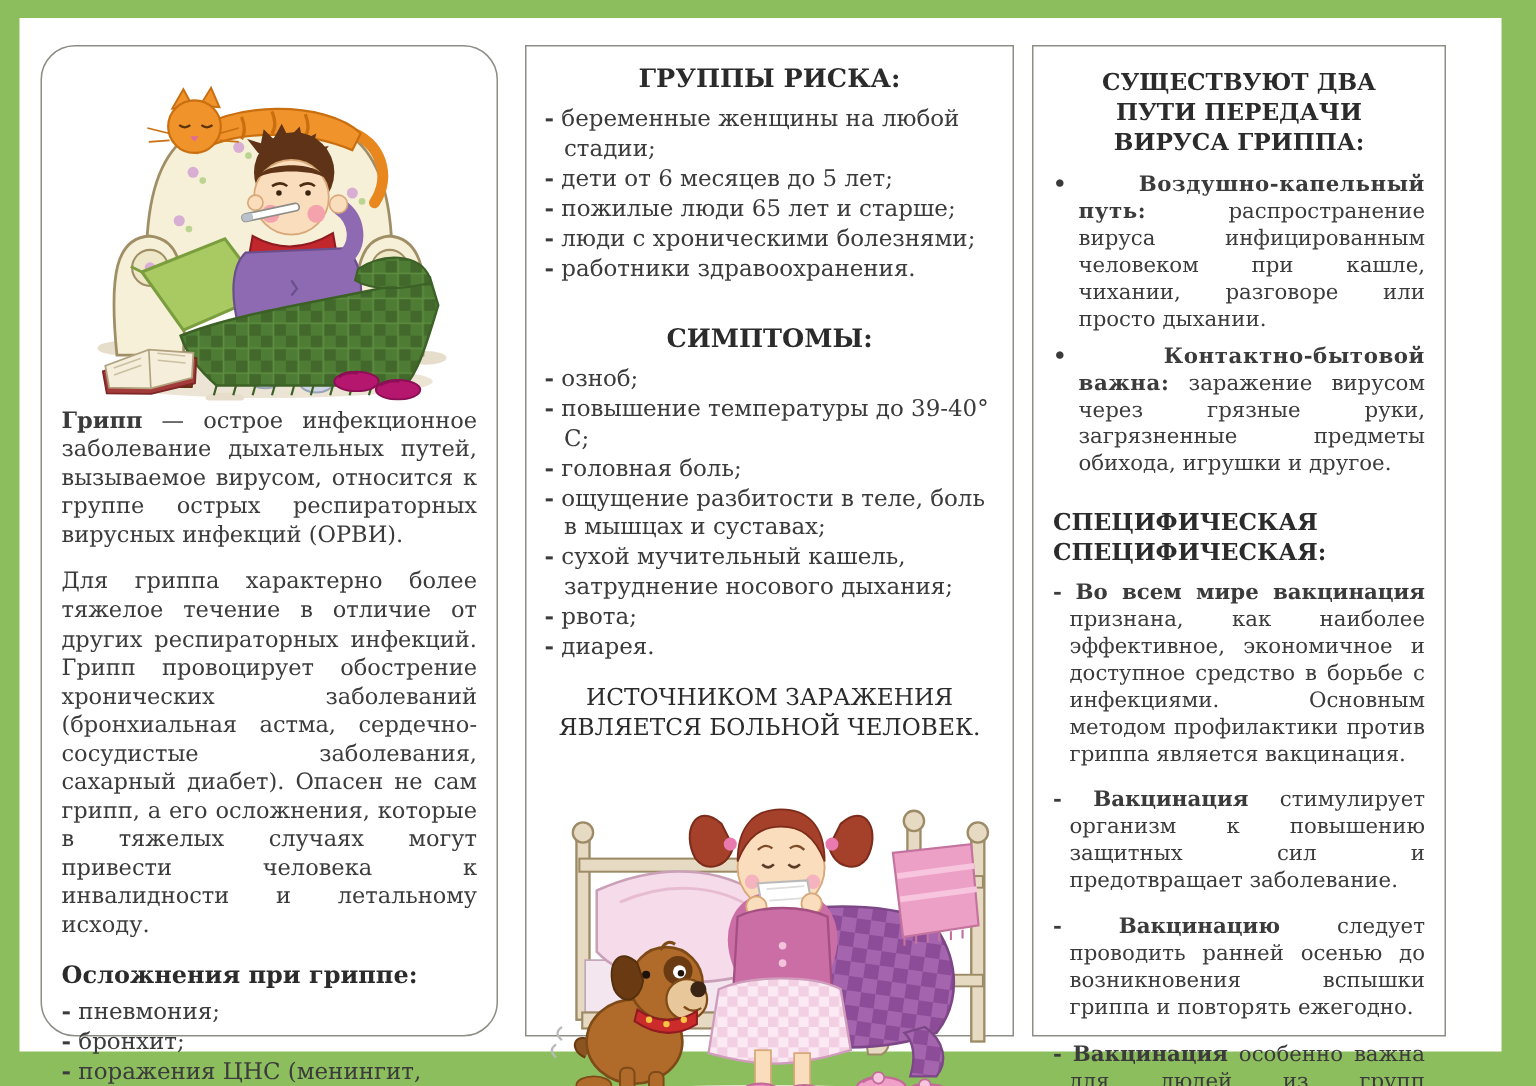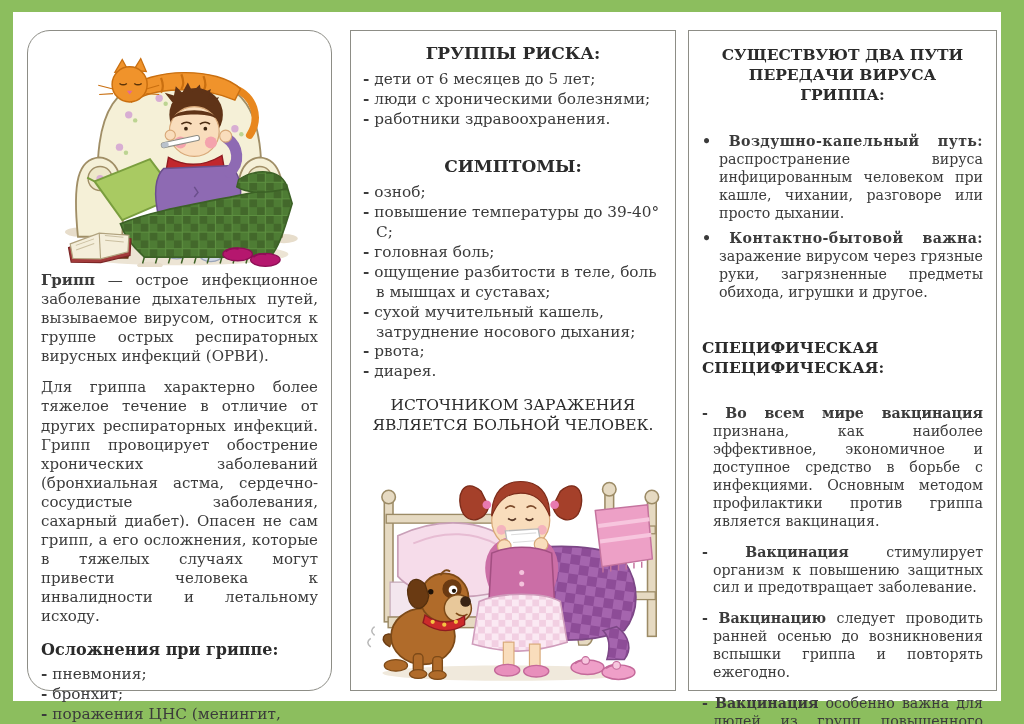--- a/index.html
+++ b/index.html
@@ -10,21 +10,21 @@
   }
   .page{position:relative;width:1024px;height:724px;background:#8cbe5e;}
   .sheet{position:absolute;left:13px;top:12px;width:988px;height:689px;background:#ffffff;}
   .panel{
     position:absolute;top:18px;height:661px;box-sizing:border-box;
     border:1px solid #8d8d86;background:#fff;
     display:flex;flex-direction:column;
   }
   .panel-left{left:14px;width:305px;padding:10px 13px 8px;border-radius:23px;}
   .panel-mid{left:337px;width:326px;padding:8px 12px 6px;}
-  .panel-right{left:675px;width:309px;padding:10px 13px 8px;gap:18px;}
+  .panel-right{left:675px;width:276px;padding:10px 13px 8px;}
 
   .illus{flex:0 0 auto;}
   .illus svg{display:block;width:100%;height:auto;}
 
   p.just{margin:0 0 12px;font-size:15px;line-height:1.27;text-align:justify;}
   .panel-left p.just:first-of-type{margin-top:4px;}
   .lead{font-weight:bold;}
 
   h2.center{margin:4px 0 7px;font-size:17px;line-height:1.2;text-align:center;color:#2b2b2b;}
   h3.sub{margin:2px 0 6px;font-size:16px;color:#2b2b2b;}
@@ -176,21 +176,23 @@
         <li><span class="mk">-</span> <span>пневмония;</span></li>
         <li><span class="mk">-</span> <span>бронхит;</span></li>
         <li><span class="mk">-</span> <span>поражения ЦНС (менингит, энцефалит);</span></li>
 
       </ul>
     </section>
 
     <section class="panel panel-mid">
       <h2 class="center">ГРУППЫ РИСКА:</h2>
       <ul class="dashlist">
+        <li><span class="mk">-</span> <span>беременные женщины на любой стадии;</span></li>
         <li><span class="mk">-</span> <span>дети от 6 месяцев до 5 лет;</span></li>
+        <li><span class="mk">-</span> <span>пожилые люди 65 лет и старше;</span></li>
         <li><span class="mk">-</span> <span>люди с хроническими болезнями;</span></li>
         <li><span class="mk">-</span> <span>работники здравоохранения.</span></li>
       </ul>
       <div class="gap-lg"></div>
       <h2 class="center">СИМПТОМЫ:</h2>
       <ul class="dashlist">
         <li><span class="mk">-</span> <span>озноб;</span></li>
         <li><span class="mk">-</span> <span>повышение температуры до 39-40° C;</span></li>
         <li><span class="mk">-</span> <span>головная боль;</span></li>
         <li><span class="mk">-</span> <span>ощущение разбитости в теле, боль в мышцах и суставах;</span></li>

